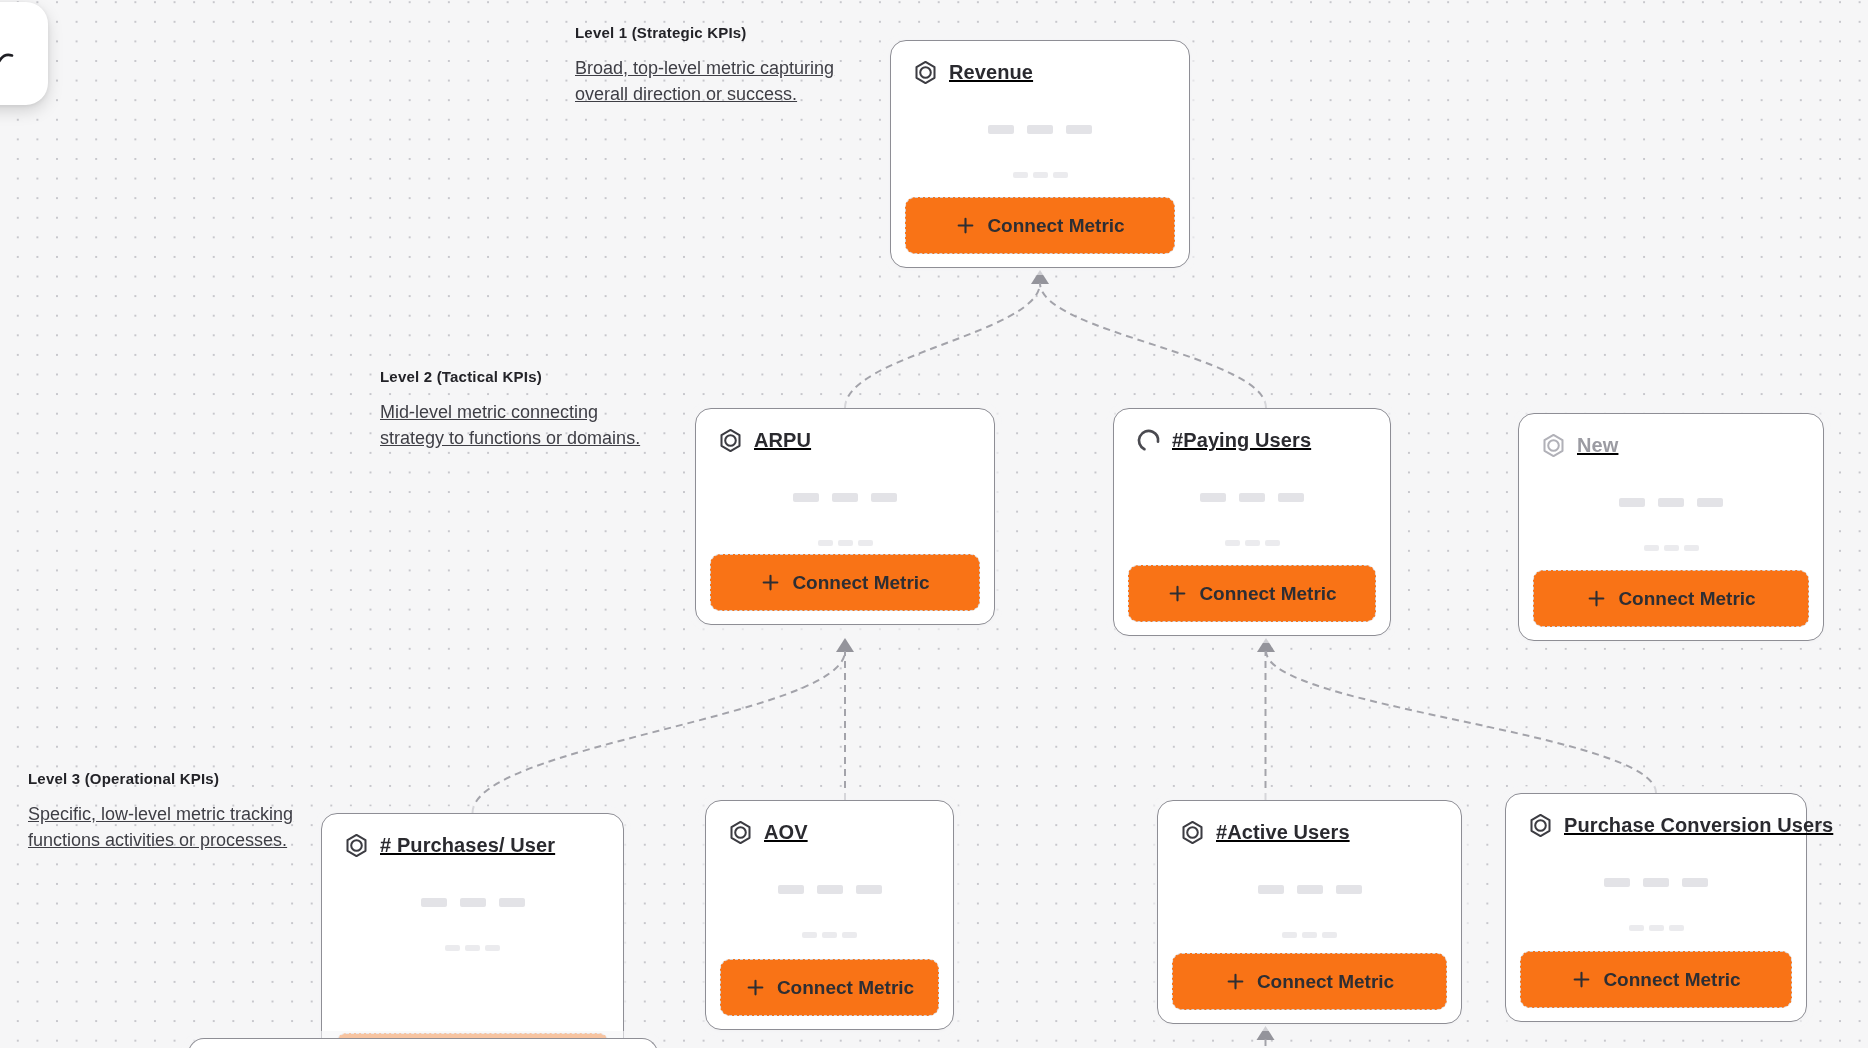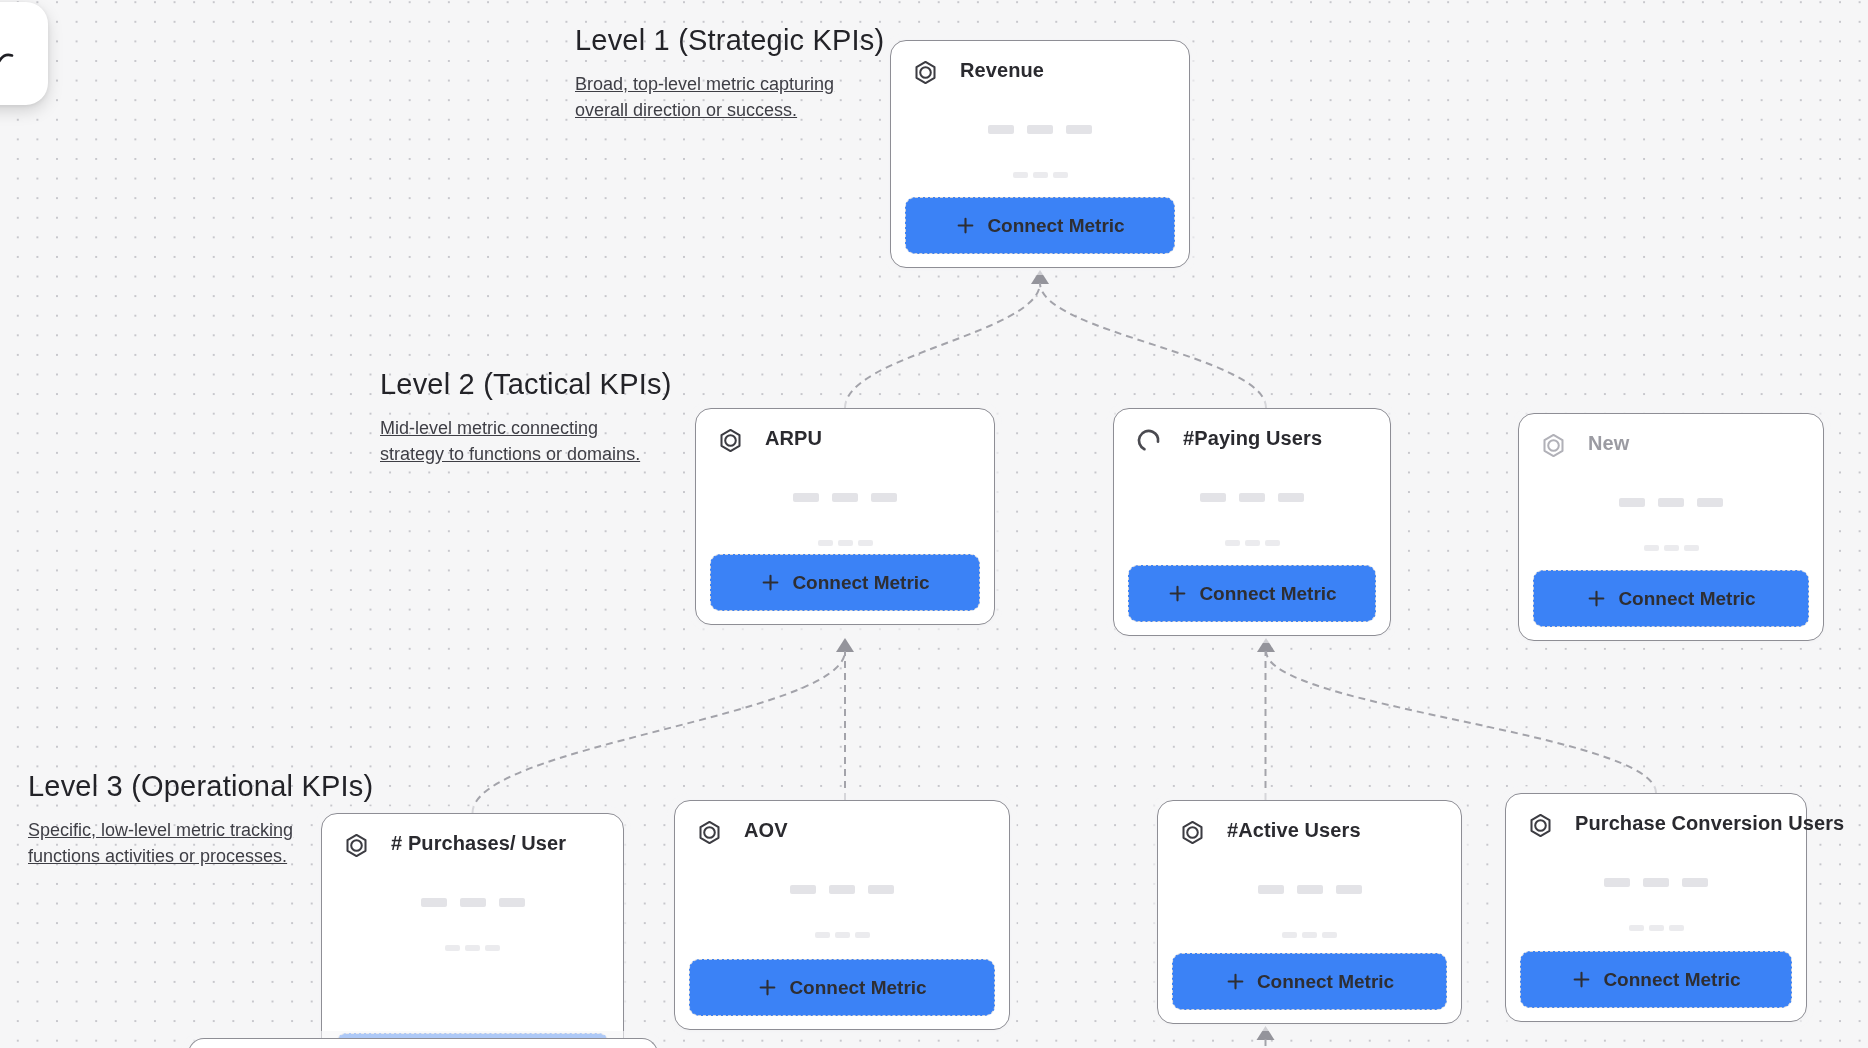--- a/index.html
+++ b/index.html
@@ -4,43 +4,43 @@
 <style>
   html,body{margin:0;padding:0;overflow:hidden;background:#f6f6f7;}
   #canvas{position:relative;width:1868px;height:1048px;
     font-family:"Liberation Sans",sans-serif;
     background-color:#f6f6f7;
     background-image:radial-gradient(circle,#c7c7cc 1.4px,rgba(0,0,0,0) 1.5px);
     background-size:19.6px 19.6px;background-position:8px 12px;}
   #connector-svg{position:absolute;left:0;top:0;width:100%;height:100%;pointer-events:none;}
 
   .level-label{position:absolute;}
-  .level-label h2{margin:0 0 14px 0;font-size:29px;font-weight:400;color:#232328;letter-spacing:.2px;}
+  .level-label h2{margin:0 0 14px 0;font-size:15px;font-weight:700;color:#232328;letter-spacing:.2px;}
   .level-label p{margin:0;font-size:18px;line-height:26px;color:#3e3e45;text-decoration:underline;}
   .lv1{left:575px;top:24px;}
   .lv2{left:380px;top:368px;}
   .lv3{left:28px;top:770px;}
 
   .card{position:absolute;background:#fff;border:1.5px solid #8e8e95;border-radius:16px;
     box-shadow:0 0 0 7px rgba(246,246,247,.62),0 1px 3px rgba(0,0,0,.05);box-sizing:border-box;}
-  .card-header{display:flex;gap:21px;padding:18px 21px 0 21px;}
+  .card-header{display:flex;align-items:center;gap:10px;padding:18px 21px 0 21px;text-decoration:underline;}
   .icon{width:27px;height:27px;flex:0 0 auto;color:#3c3c42;display:inline-flex;}
   .icon svg{width:100%;height:100%;}
   .card-title{font-size:20px;font-weight:700;color:#2a2a2f;white-space:nowrap;letter-spacing:.1px;}
   .card.placeholder .card-title{color:#9b9ba2;font-weight:600;}
   .card.placeholder .icon{color:#b1b1b8;}
 
   .skeleton-row{position:absolute;left:0;right:0;display:flex;justify-content:center;}
   .skeleton-row.r1{top:84px;gap:13px;}
   .skeleton-row.r1 i{width:26px;height:9px;background:#e3e3e7;border-radius:2px;}
   .skeleton-row.r2{top:131px;gap:5px;}
   .skeleton-row.r2 i{width:15px;height:6px;background:#ebebee;border-radius:2px;}
 
   .connect-btn{position:absolute;left:14px;right:14px;bottom:13px;height:57px;
-    background:#3b82f6;border:1.5px dashed #d4d4d9;border-radius:10px;
+    background:#f97316;border:1.5px dashed #d4d4d9;border-radius:10px;
     display:flex;align-items:center;justify-content:center;gap:11px;
     font-family:inherit;font-size:19px;font-weight:600;color:#2e2e33;cursor:pointer;padding:0;}
   .plus-icon{display:inline-flex;width:21px;height:21px;}
 
   .partial-card{position:absolute;left:188px;top:1038px;width:470px;height:26px;
     background:#fff;border:1.5px solid #8e8e95;border-bottom:none;
     border-radius:16px 16px 0 0;box-shadow:0 0 0 7px rgba(246,246,247,.62);box-sizing:border-box;}
 
   .float-panel{position:absolute;left:-64px;top:2px;width:112px;height:103px;background:#fff;
     border-radius:22px;box-shadow:0 6px 16px rgba(0,0,0,.15),0 1px 4px rgba(0,0,0,.08);}
@@ -224,21 +224,21 @@
         </div>
       <button class="connect-btn">
         <span class="plus-icon">
           <svg viewBox="0 0 20 20" fill="none" stroke="#2e2e33" stroke-width="2" stroke-linecap="round">
             <path d="M10 3.5 V16.5 M3.5 10 H16.5"></path>
           </svg>
         </span>
         <span class="connect-label">Connect Metric</span>
       </button>
     </div>
-      <div class="card" style="left: 674px; top: 800px; width: 336px; height: 230px;">
+      <div class="card" style="left: 705px; top: 800px; width: 249px; height: 230px;">
       <div class="card-header">
         <span class="icon hex">
           <svg viewBox="0 0 24 24" fill="none" stroke="currentColor" stroke-width="1.8" stroke-linejoin="round">
             <path d="M12 2.6 L20 7.3 L20 16.7 L12 21.4 L4 16.7 L4 7.3 Z"></path>
             <circle cx="12" cy="12" r="4.7"></circle>
           </svg>
         </span>
 
         <span class="card-title">AOV</span>
       </div>

